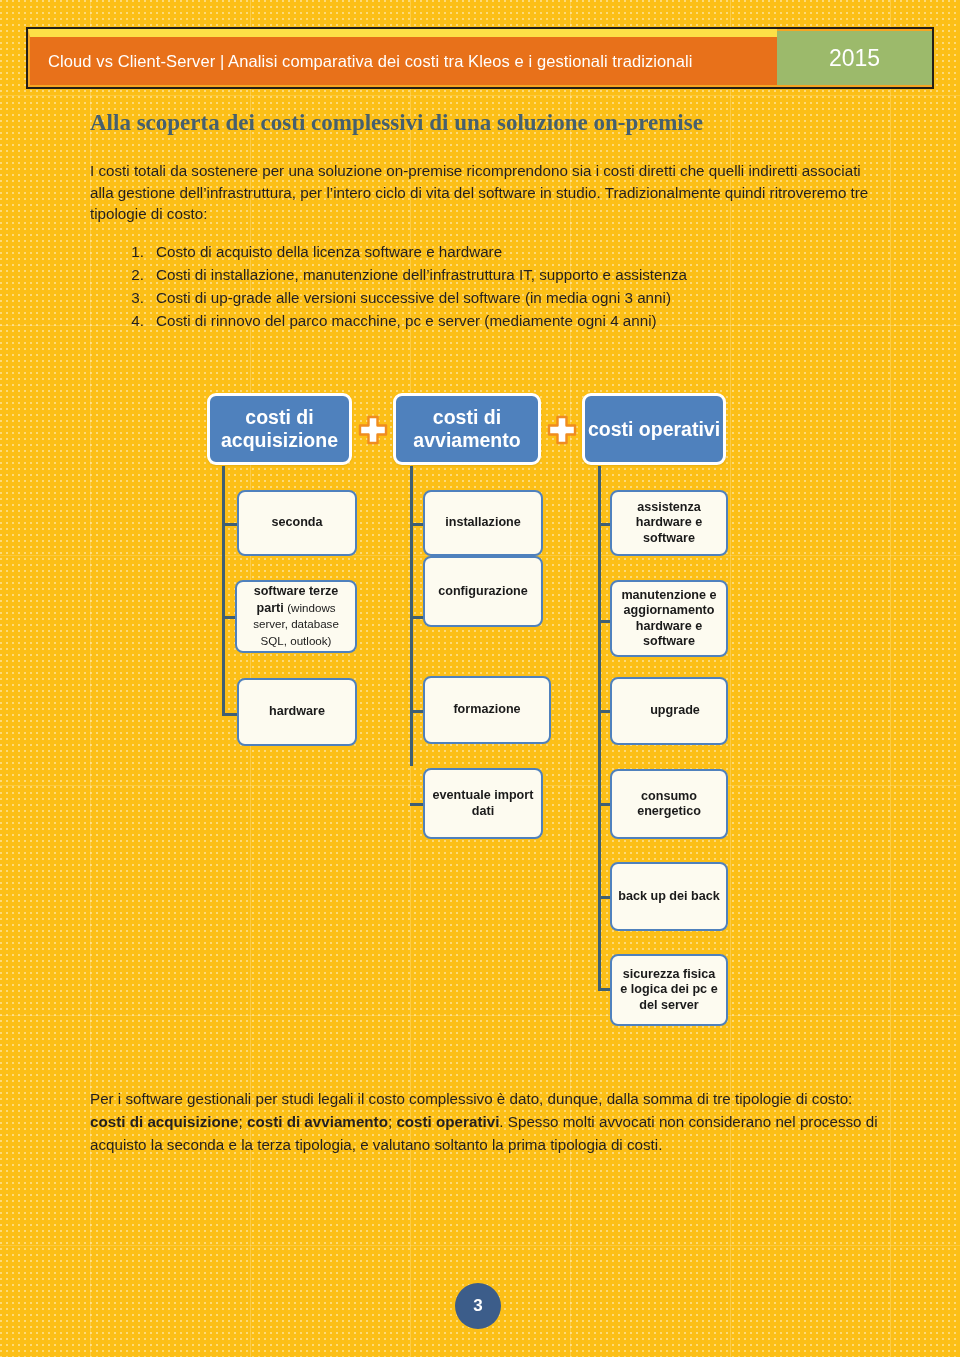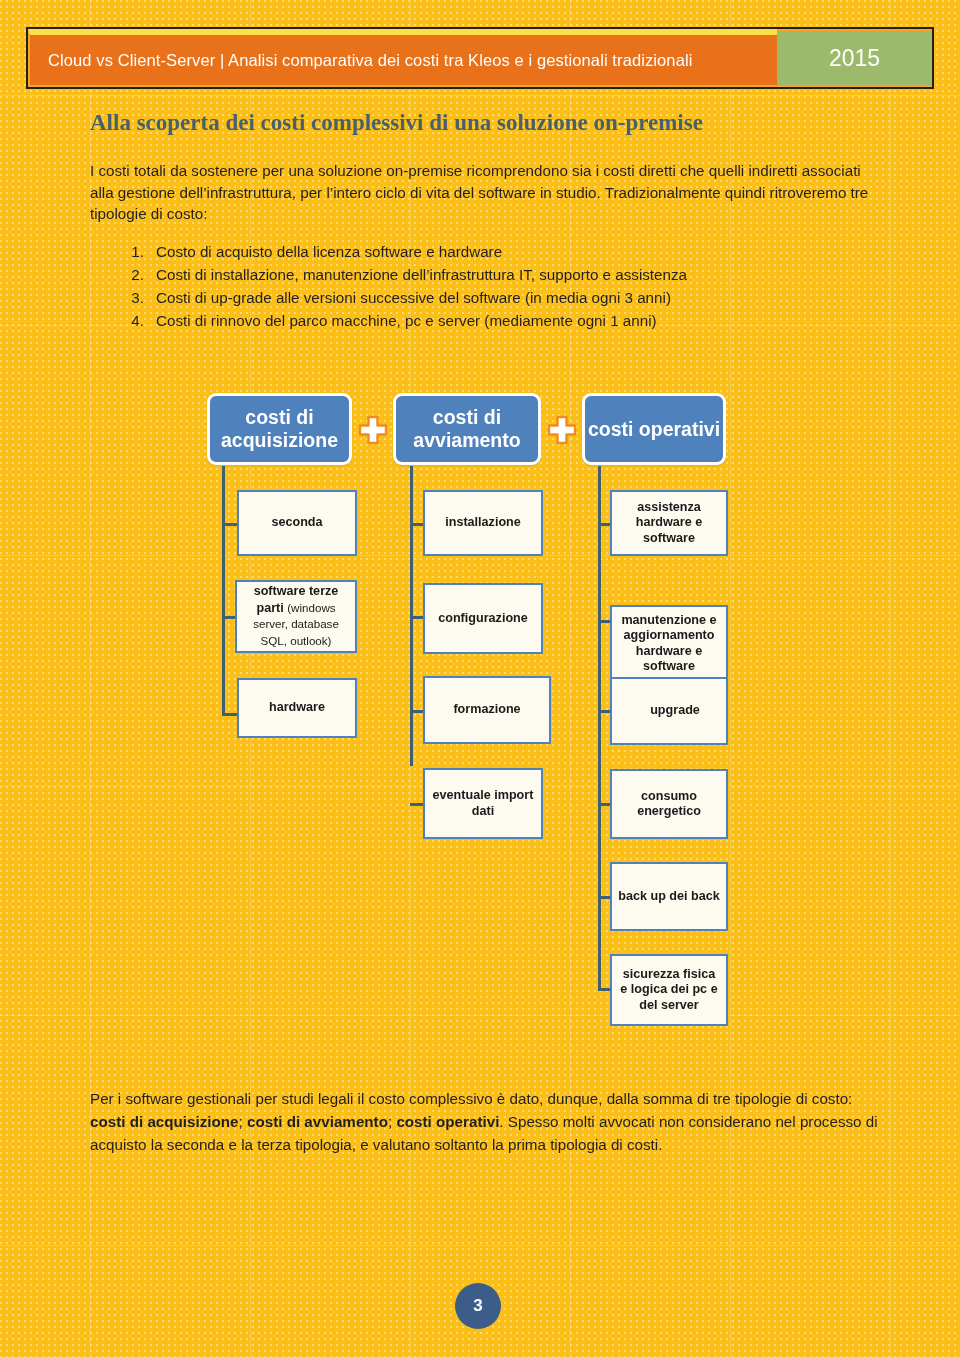--- a/index.html
+++ b/index.html
@@ -47,21 +47,21 @@
     background: #e8711a;
     display: flex;
     align-items: stretch;
   }
   .header-title-wrap {
     flex: 1;
     display: flex;
     align-items: center;
     padding-left: 18px;
     background: #e8711a;
-    border-top: 6px solid #fde047;
+    border-top: 8px solid #fde047;
     border-bottom: 2px solid #f6a623;
     border-left: 2px solid #f6a623;
   }
   .header-title {
     color: #ffffff;
     font-size: 16.5px;
     letter-spacing: 0.1px;
     white-space: nowrap;
   }
   .header-year-block {
@@ -159,21 +159,21 @@
   .plus-icon {
     position: absolute;
     width: 30px;
     height: 30px;
   }
 
   .leaf-box {
     position: absolute;
     background: #fdfbf0;
     border: 2.5px solid #4f81bd;
-    border-radius: 0;
+    border-radius: 8px;
     color: #1a1a1a;
     font-weight: bold;
     font-size: 12.6px;
     line-height: 15.5px;
     text-align: center;
     display: flex;
     align-items: center;
     justify-content: center;
     padding: 3px 6px;
   }
@@ -234,21 +234,21 @@
     <li>
       <span class="num">1.</span><span>Costo di acquisto della licenza software e hardware</span>
     </li>
     <li>
       <span class="num">2.</span><span>Costi di installazione, manutenzione dell’infrastruttura IT, supporto e assistenza</span>
     </li>
     <li>
       <span class="num">3.</span><span>Costi di up-grade alle versioni successive del software (in media ogni 3 anni)</span>
     </li>
     <li>
-      <span class="num">4.</span><span>Costi di rinnovo del parco macchine, pc e server (mediamente ogni 1 anni)</span>
+      <span class="num">4.</span><span>Costi di rinnovo del parco macchine, pc e server (mediamente ogni 4 anni)</span>
     </li>
   </ul>
 
   <div id="diagram">
 
     <div class="vline" style="left:222px; top:466px; height:250px;"></div>
     <div class="hline" style="left:222px; top:523px; width:22px;"></div>
     <div class="hline" style="left:222px; top:616px; width:22px;"></div>
     <div class="hline" style="left:222px; top:713px; width:22px;"></div>
 
@@ -294,45 +294,45 @@
       <span>seconda</span>
     </div>
 
     <div class="leaf-box" style="left:235px; top:580px; width:122px; height:73px;">
       <div>
         <span>software  terze parti</span>
         <span class="sub">(windows server, database SQL, outlook)</span>
       </div>
     </div>
 
-    <div class="leaf-box" style="left:237px; top:678px; width:120px; height:60px;">
+    <div class="leaf-box" style="left:237px; top:678px; width:120px; height:68px;">
       <span>hardware</span>
     </div>
 
     <div class="leaf-box" style="left:423px; top:490px; width:120px; height:66px;">
       <span>installazione</span>
     </div>
 
-    <div class="leaf-box" style="left:423px; top:583px; width:120px; height:71px;">
+    <div class="leaf-box" style="left:423px; top:556px; width:120px; height:71px;">
       <span>configurazione</span>
     </div>
 
     <div class="leaf-box" style="left:423px; top:676px; width:128px; height:68px;">
       <span>formazione</span>
     </div>
 
     <div class="leaf-box" style="left:423px; top:768px; width:120px; height:71px;">
       <span>eventuale import dati</span>
     </div>
 
     <div class="leaf-box" style="left:610px; top:490px; width:118px; height:66px;">
       <span>assistenza hardware e software</span>
     </div>
 
-    <div class="leaf-box" style="left:610px; top:580px; width:118px; height:77px;margin-top:25px;">
+    <div class="leaf-box" style="left:610px; top:580px; width:118px; height:77px;">
       <span>manutenzione e aggiornamento hardware e software</span>
     </div>
 
     <div class="leaf-box" style="left:610px; top:677px; width:118px; height:68px;padding-left:18px;">
       <span>upgrade</span>
     </div>
 
     <div class="leaf-box" style="left:610px; top:769px; width:118px; height:70px;justify-content:center;">
       <span>consumo energetico</span>
     </div>

